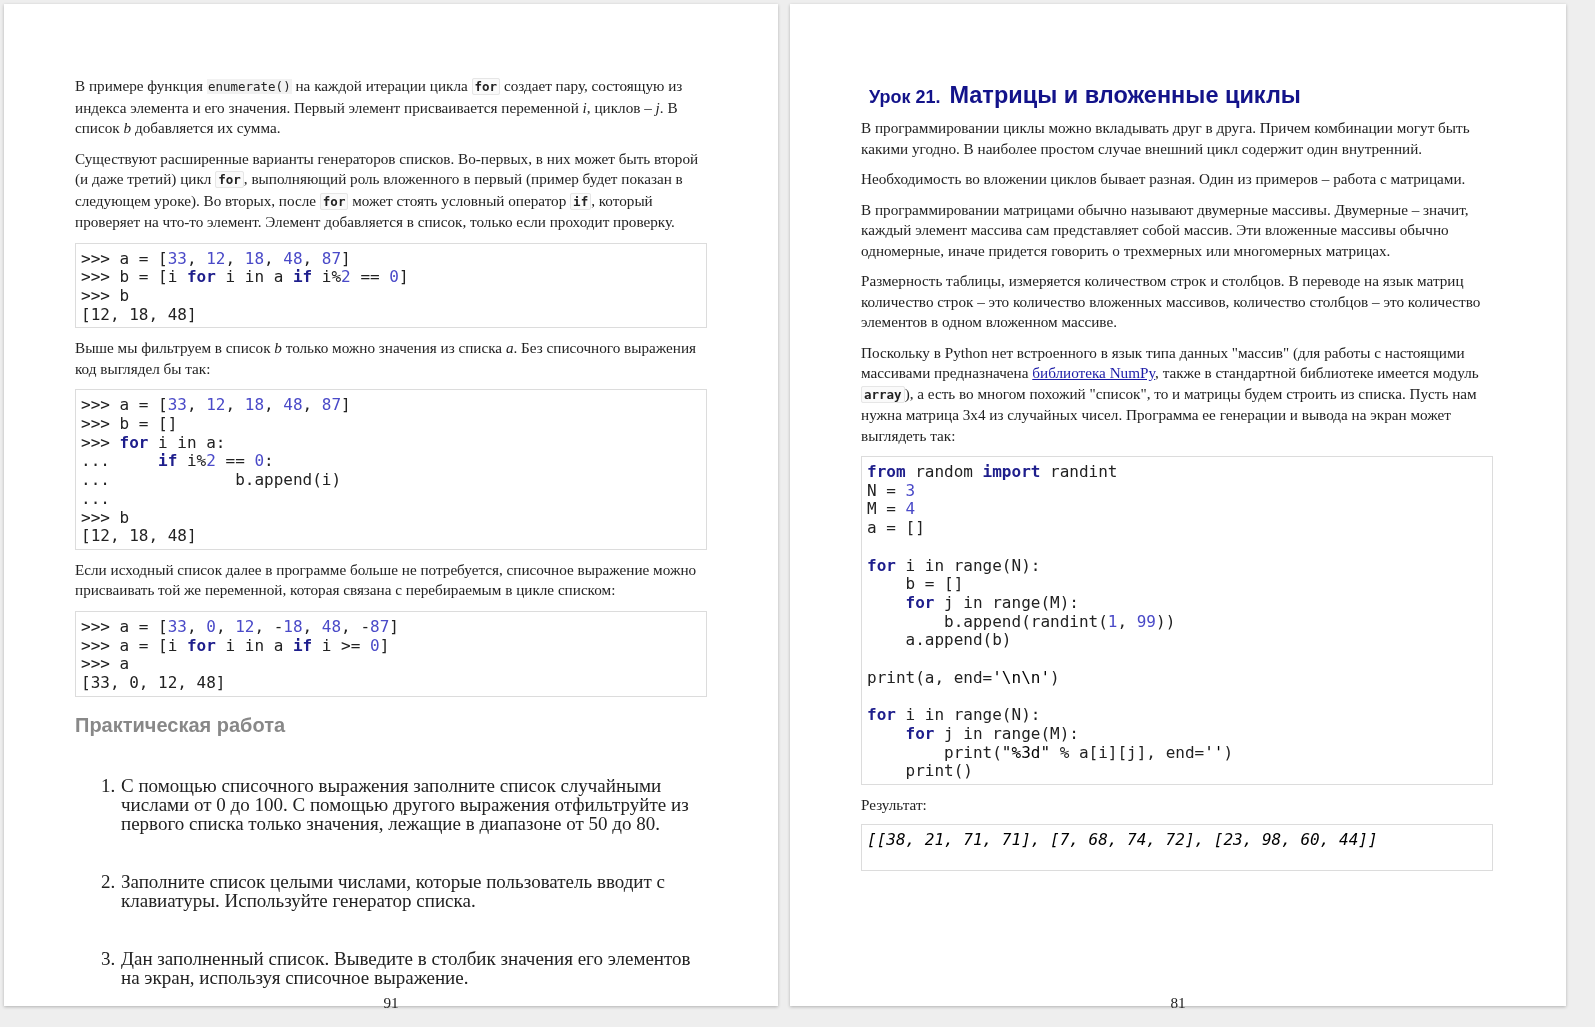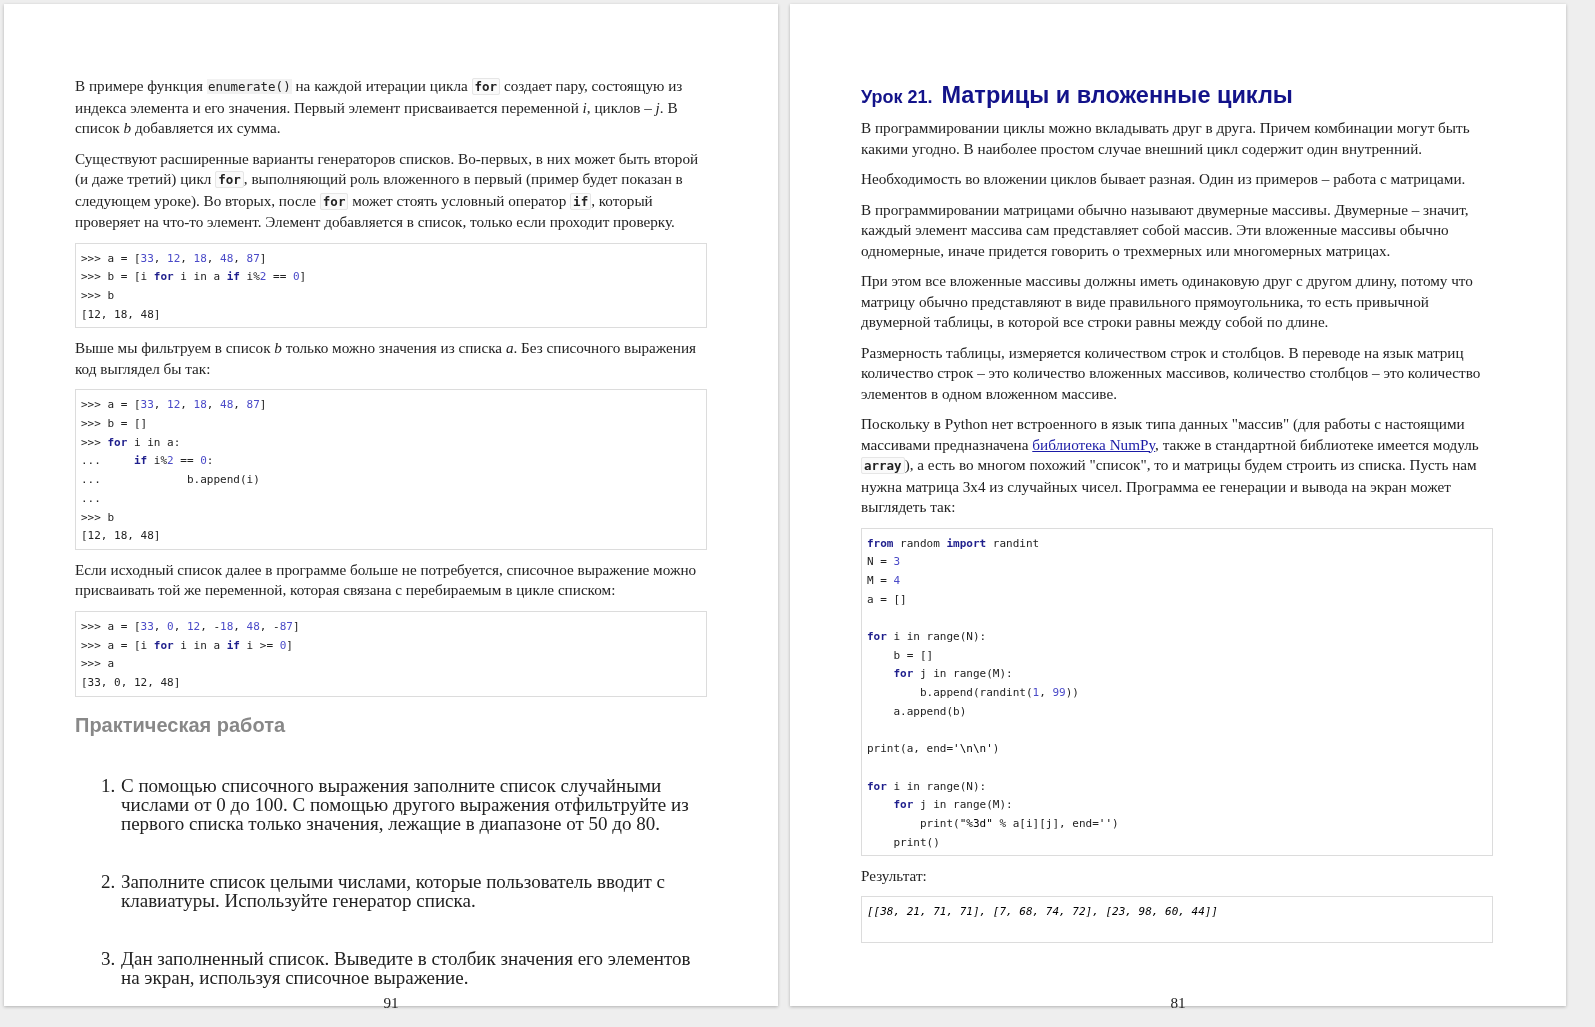--- a/index.html
+++ b/index.html
@@ -17,35 +17,35 @@
   p { margin: 0 0 10px 0; font-size: 15.2px; line-height: 20.5px; }
   code.inl {
     font-family: "DejaVu Sans Mono", monospace; font-size: 12.5px; background: #f5f5f5;
     border: 1px solid #e6e6e6; padding: 0 2px; border-radius: 2px; color: #222;
   }
   code.inl.b { font-weight: bold; background: #fafafa; }
   code.plain { font-family: "DejaVu Sans Mono", monospace; font-size: 12.5px; background: #f2f2f2; padding: 0 1px; }
   i { font-style: italic; }
   .codebox {
     border: 1px solid #dcdcdc; background: #fff; padding: 6px 5px 3px 5px; margin: 0 0 10px 0;
-    font-family: "DejaVu Sans Mono", monospace; font-size: 11px; line-height: 18.7px; white-space: pre; color: #222;
+    font-family: "DejaVu Sans Mono", monospace; font-size: 16px; line-height: 18.7px; white-space: pre; color: #222;
   }
   .kw { color: #1e1e8c; font-weight: bold; }
   .num { color: #4a4ac8; }
   .str { color: #000000; }
   .result { font-style: italic; color: #000000; height: 36px; }
   h2.prac {
     font-family: "Liberation Sans", sans-serif; font-weight: bold; font-size: 20px; color: #888;
     margin: 16px 0 8px 0; line-height: 24px;
   }
   ol { margin: 0; padding-left: 45px; }
   ol li { font-size: 19px; line-height: 19px; margin-bottom: 9px; padding-left: 1px; margin-top: 39px; }
   .pagenum { position: absolute; top: 990px; width: 100%; text-align: center; font-size: 15.2px; }
   h1.lesson {
-    font-family: "Liberation Sans", sans-serif; color: #13138a; margin: 0 0 5px 0; font-weight: bold;
+    font-family: "Liberation Sans", sans-serif; color: #13138a; margin: 0 0 5px 8px; font-weight: bold;
     line-height: 32px;
   }
   h1.lesson .small { font-size: 18px; }
   h1.lesson .big { font-size: 23.5px; }
   a.link { color: #1a1aa6; text-decoration: underline; }
 </style>
 </head>
 <body>
 
 <div class="page" id="page-left">
@@ -87,21 +87,20 @@
   <div class="pagenum">91</div>
 </div>
 
 <div class="page" id="page-right">
   <div class="content" style="top:72px;">
     <h1 class="lesson"><span class="small">Урок 21.</span> <span class="big">Матрицы и вложенные циклы</span></h1>
 
     <p>В программировании циклы можно вкладывать друг в друга. Причем комбинации могут быть какими угодно. В наиболее простом случае внешний цикл содержит один внутренний.</p>
     <p>Необходимость во вложении циклов бывает разная. Один из примеров – работа с матрицами.</p>
     <p>В программировании матрицами обычно называют двумерные массивы. Двумерные – значит, каждый элемент массива сам представляет собой массив. Эти вложенные массивы обычно одномерные, иначе придется говорить о трехмерных или многомерных матрицах.</p>
-    <p>При этом все вложенные массивы должны иметь одинаковую друг с другом длину, потому что матрицу обычно представляют в виде правильного прямоугольника, то есть привычной двумерной таблицы, в которой все строки равны между собой по длине.</p>
     <p>Размерность таблицы, измеряется количеством строк и столбцов. В переводе на язык матриц количество строк – это количество вложенных массивов, количество столбцов – это количество элементов в одном вложенном массиве.</p>
     <p><span>Поскольку в Python нет встроенного в язык типа данных "массив" (для работы с настоящими массивами предназначена </span><a class="link" href="#">библиотека NumPy</a><span>, также в стандартной библиотеке имеется модуль </span><code class="inl b">array</code><span>), а есть во многом похожий "список", то и матрицы будем строить из списка. Пусть нам нужна матрица 3x4 из случайных чисел. Программа ее генерации и вывода на экран может выглядеть так:</span></p>
 
     <div class="codebox" id="matrix-code"><span><span class="kw">from</span> random <span class="kw">import</span> randint</span>
 <span>N = <span class="num">3</span></span>
 <span>M = <span class="num">4</span></span>
 <span>a = []</span>
 <span></span>
 <span><span class="kw">for</span> i in range(N):</span>
 <span>    b = []</span>

